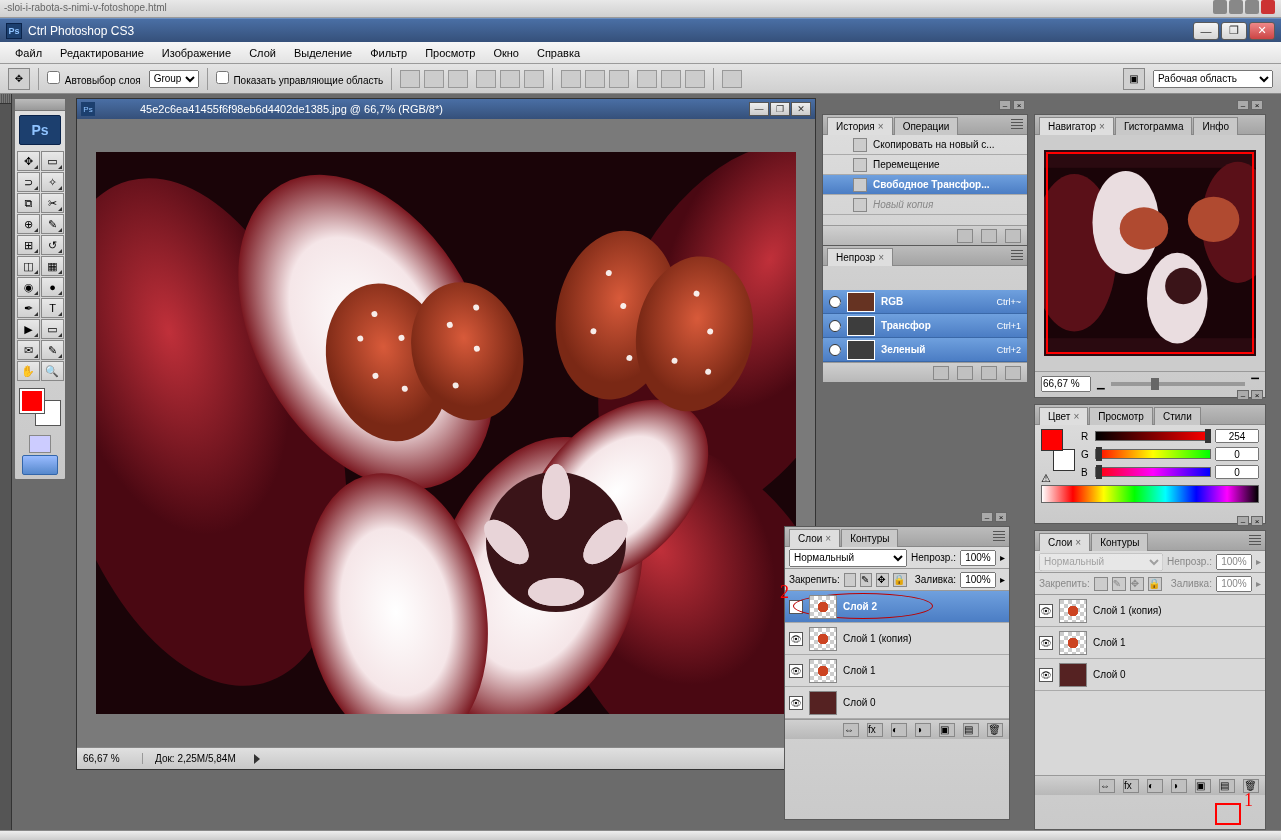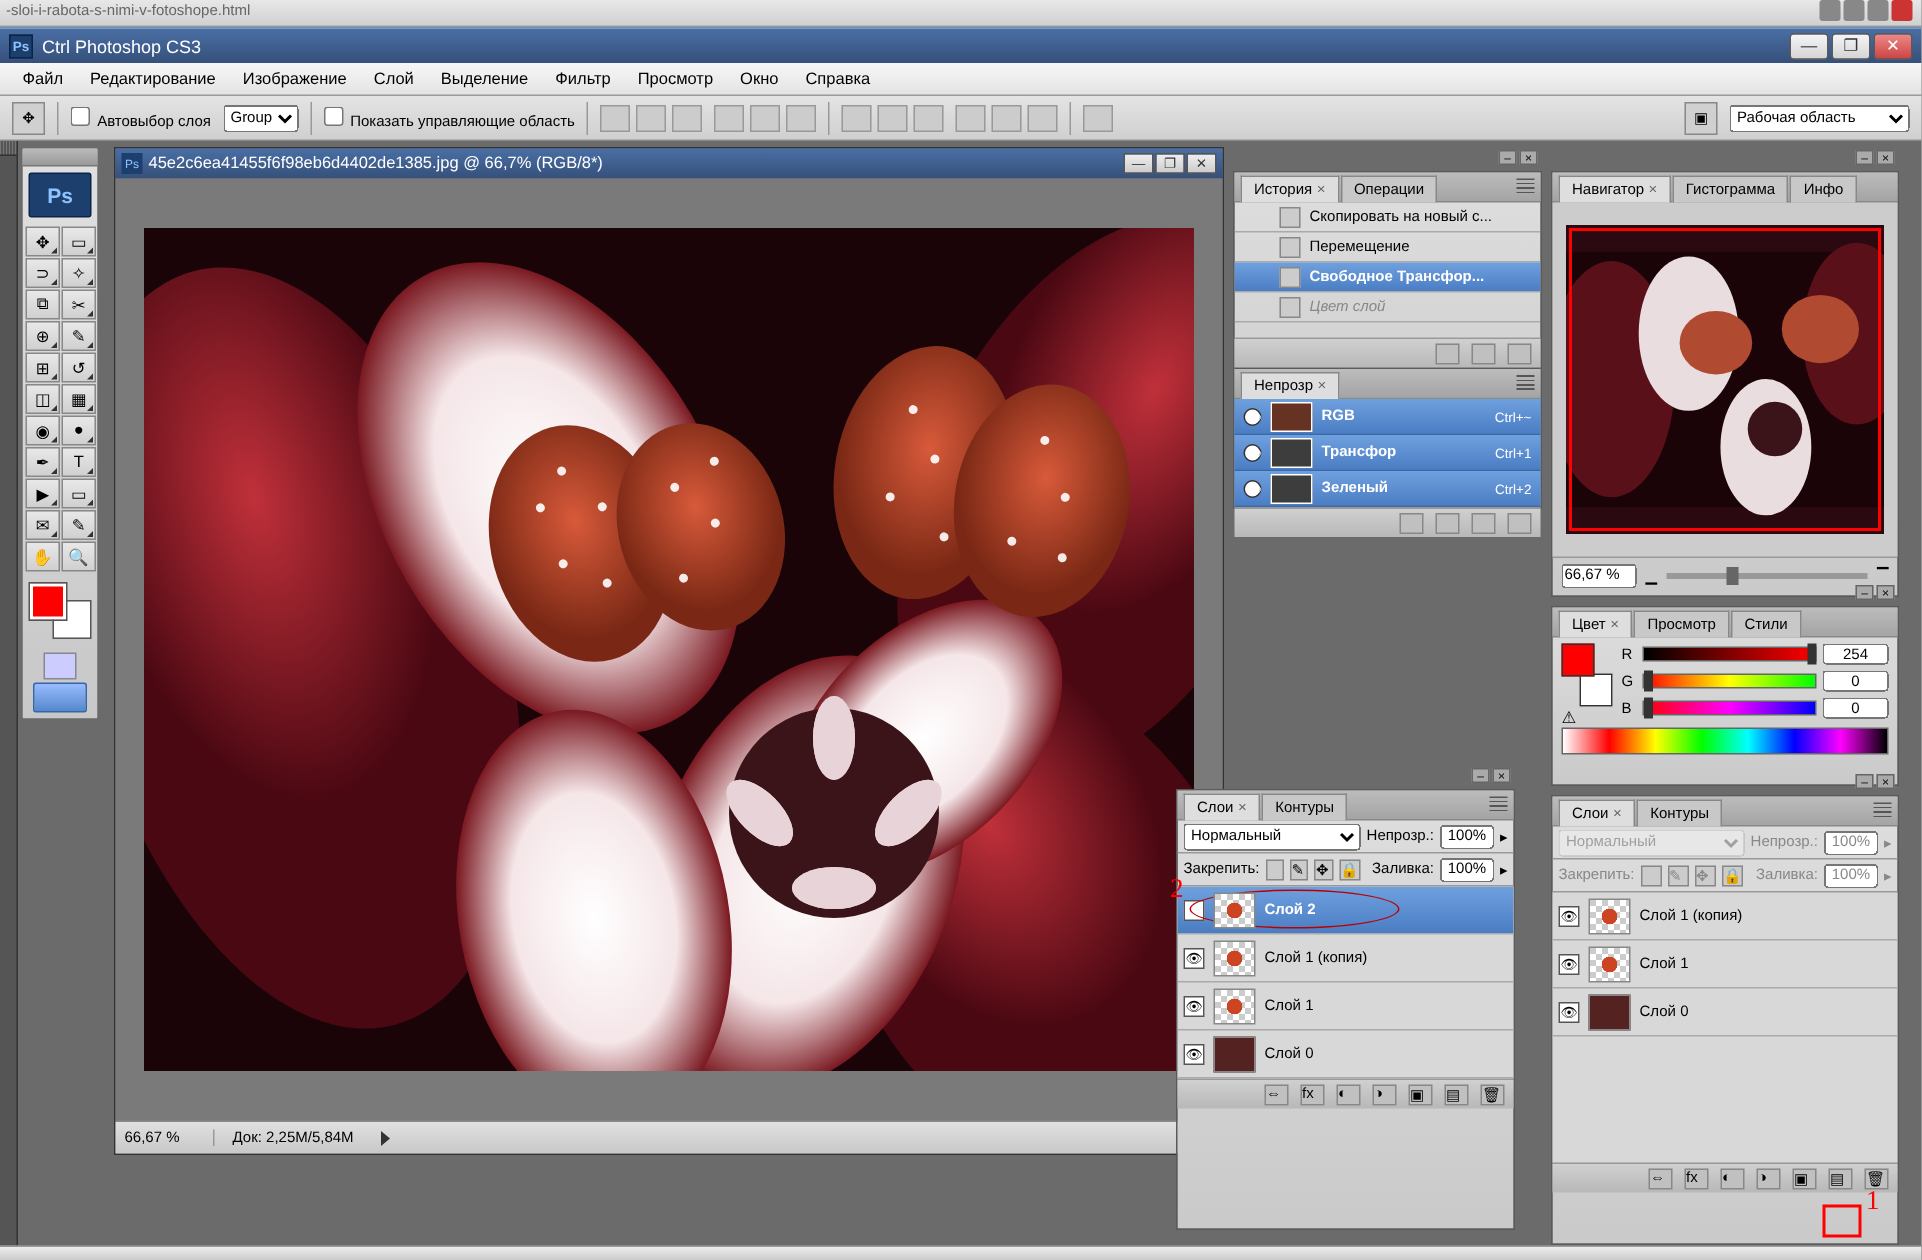--- a/index.html
+++ b/index.html
@@ -52,21 +52,21 @@
   .swatches .fg { position: absolute; left: 2px; top: 2px; width: 24px; height: 24px; background: #f00; border: 2px solid #fff; outline: 1px solid #555; }
   .swatches .bg { position: absolute; right: 2px; bottom: 2px; width: 24px; height: 24px; background: #fff; border: 2px solid #fff; outline: 1px solid #555; }
   .tools-bottom { display: flex; flex-direction: column; align-items: center; gap: 2px; padding: 4px 0; }
   .qm-btn { width: 22px; height: 18px; background: #ccf; border: 1px solid #888; }
   .screen-btn { width: 36px; height: 20px; background: linear-gradient(#9bf,#58c); border: 1px solid #36a; border-radius: 2px; }
 
   
   .doc-window { position: absolute; left: 76px; top: 4px; width: 740px; height: 672px; background: #7a7a7a; border: 1px solid #333; }
   .doc-title { height: 20px; background: linear-gradient(#4a6fa5,#35507a); color: #fff; font-size: 11px; display: flex; align-items: center; padding: 0 4px; }
   .doc-title .ps-mini { width: 14px; height: 14px; background: #1c3f6e; color: #8fc3ff; font-size: 8px; display: flex; align-items: center; justify-content: center; margin-right: 4px; }
-  .doc-title .ttxt { flex: 1; }
+  .doc-title .ttxt { flex: 1; margin-left: 41px; }
   .doc-title .wbtns { display: flex; gap: 1px; }
   .doc-title .wbtns span { width: 20px; height: 14px; background: linear-gradient(#eee,#ccc); border: 1px solid #555; font-size: 9px; display: flex; align-items: center; justify-content: center; color: #333; cursor: pointer; }
   .doc-canvas { position: absolute; top: 20px; left: 0; right: 0; bottom: 22px; background: #7a7a7a; overflow: hidden; display: flex; align-items: center; justify-content: center; }
   .canvas-img { width: 700px; height: 562px; background: #2a0a10; position: relative; overflow: hidden; }
   
   .canvas-img svg { width: 100%; height: 100%; }
   .doc-status { position: absolute; bottom: 0; left: 0; right: 0; height: 22px; background: linear-gradient(#e0e0e0,#c8c8c8); border-top: 1px solid #888; display: flex; align-items: center; font-size: 10px; padding: 0 6px; gap: 12px; }
   .doc-status .zoom { width: 60px; border-right: 1px solid #999; padding-right: 6px; }
   .doc-status .tri-r { width: 0; height: 0; border-top: 5px solid transparent; border-bottom: 5px solid transparent; border-left: 6px solid #333; margin-left: 6px; }
 
@@ -85,21 +85,21 @@
   
   .history-panel { left: 822px; top: 20px; width: 206px; height: 225px; }
   .hist-list { height: 90px; overflow: hidden; }
   .hist-row { height: 20px; display: flex; align-items: center; border-bottom: 1px solid #aaa; padding-left: 30px; gap: 6px; }
   .hist-row .ic { width: 14px; height: 14px; background: #ccc; border: 1px solid #888; }
   .hist-row.sel { background: linear-gradient(#6fa0de,#4b7dc4); color: #fff; font-weight: bold; }
   .hist-row.dim { color: #888; font-style: italic; }
 
   
   .channels-panel { position: relative; border-top: 1px solid #5a5a5a; }
-  .ch-list { height: 72px; overflow: hidden; background: #5d8ed0; }
+  .ch-list { height: 72px; overflow: hidden; background: #5d8ed0; margin-top: 24px; }
   .ch-row { height: 24px; display: flex; align-items: center; padding: 0 6px; gap: 6px; background: linear-gradient(#6fa0de,#4b7dc4); color: #fff; border-bottom: 1px solid #3a68a8; }
   .ch-row .eye { width: 12px; height: 12px; background: #fff; border-radius: 50%; border: 1px solid #333; }
   .ch-row .thmb { width: 28px; height: 20px; background: #632; border: 1px solid #fff; }
   .ch-row .name { flex: 1; font-weight: bold; }
   .ch-row .key { font-size: 9px; }
 
   
   .nav-panel { left: 1034px; top: 20px; width: 232px; height: 284px; }
   .nav-thumb { height: 236px; display: flex; align-items: center; justify-content: center; background: #ccc; }
   .nav-thumb .timg { width: 212px; height: 206px; background: #2a0a10; position: relative; }
@@ -383,21 +383,21 @@
       <div class="hist-row">
           <span class="ic"></span>
           <span>Перемещение</span>
         </div>
       <div class="hist-row sel">
           <span class="ic"></span>
           <span>Свободное Трансфор...</span>
         </div>
       <div class="hist-row dim">
           <span class="ic"></span>
-          <span>Цвет слой</span>
+          <span>Новый копия</span>
         </div>
     </div>
     <div class="panel-footer">
       <span></span>
       <span></span>
       <span></span>
     </div>
 
     <div class="channels-panel">
       <div class="panel-tabs">

